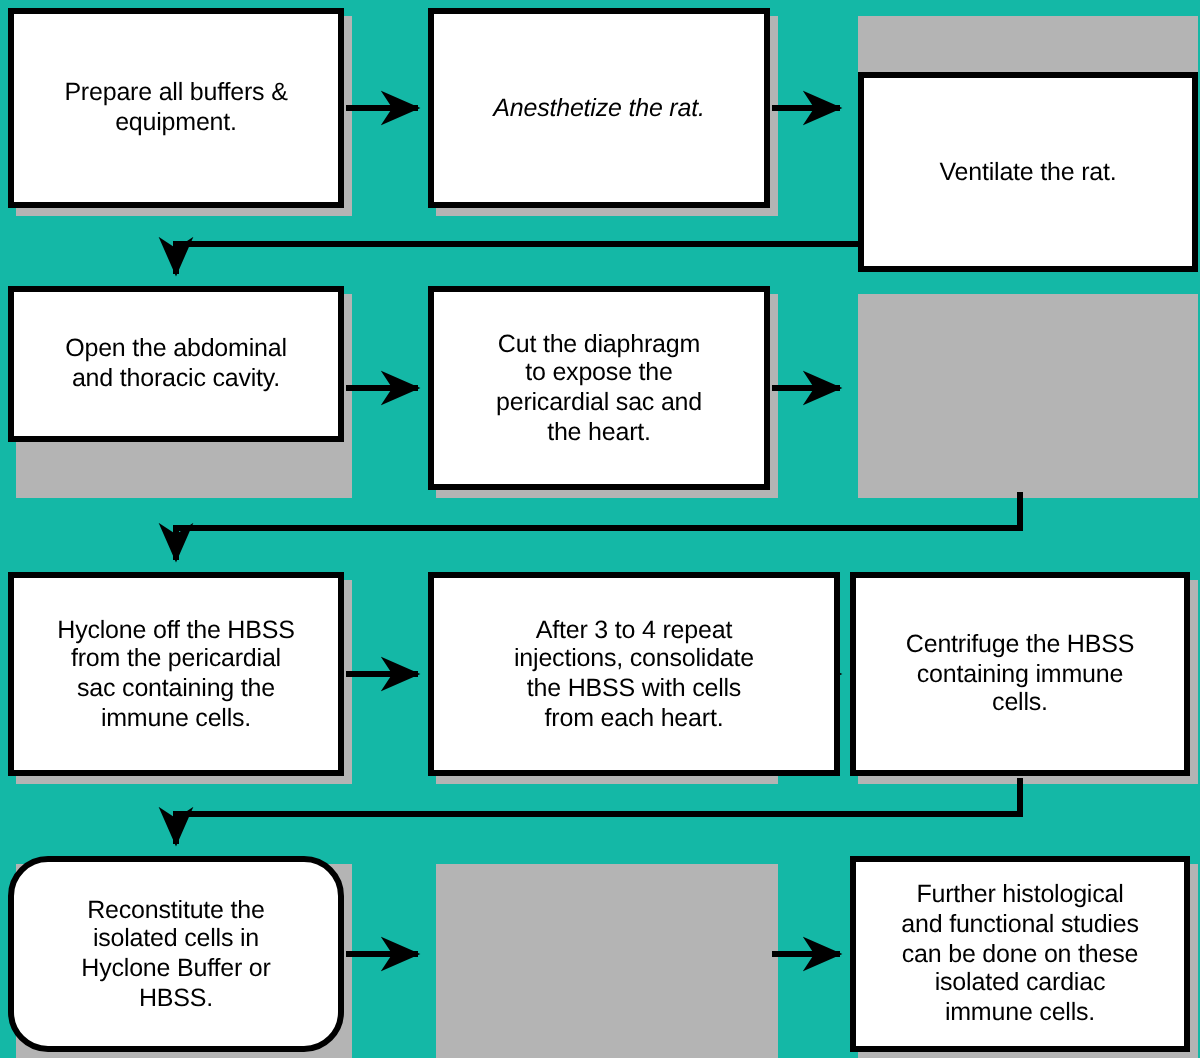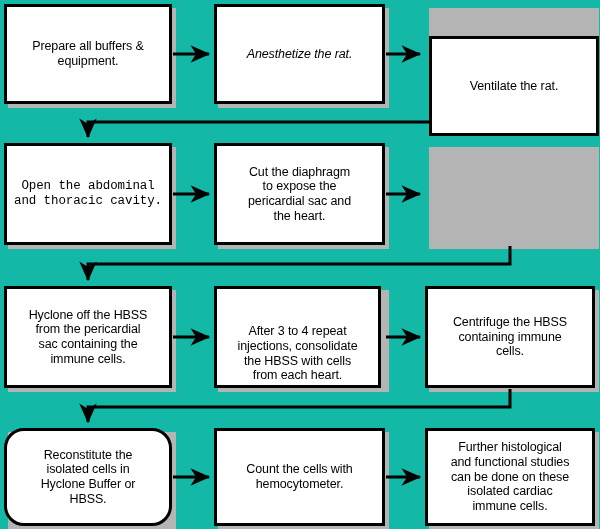--- a/index.html
+++ b/index.html
@@ -98,59 +98,55 @@
     <span class="node-label">Prepare all buffers &amp;
 equipment.</span>
   </div>
   <div class="node-box" style="left:214px;top:4px;width:171px;height:100px;font-style:italic;">
     <span class="node-label">Anesthetize the rat.</span>
   </div>
   <div class="node-box" style="left:429px;top:4px;width:170px;height:100px;margin-top:32px;">
     <span class="node-label">Ventilate the rat.</span>
   </div>
 
-  <div class="node-box" style="left:4px;top:143px;width:168px;height:102px;font-family:Liberation Mono, monospace;">
+  <div class="node-box" style="left:4px;top:143px;width:168px;height:78px;">
     <span class="node-label">Open the abdominal
 and thoracic cavity.</span>
   </div>
   <div class="node-box" style="left:214px;top:143px;width:171px;height:102px;">
     <span class="node-label">Cut the diaphragm
 to expose the
 pericardial sac and
 the heart.</span>
   </div>
 
   <div class="node-box" style="left:4px;top:286px;width:168px;height:102px;">
     <span class="node-label">Hyclone off the HBSS
 from the pericardial
 sac containing  the
 immune cells.</span>
   </div>
-  <div class="node-box" style="left:214px;top:286px;width:167px;height:102px;align-items:flex-end;">
+  <div class="node-box" style="left:214px;top:286px;width:206px;height:102px;">
     <span class="node-label">After 3 to 4 repeat
 injections, consolidate
 the HBSS with cells
 from each heart.</span>
   </div>
   <div class="node-box" style="left:425px;top:286px;width:170px;height:102px;justify-content:center;">
     <span class="node-label">Centrifuge the HBSS
 containing immune
 cells.</span>
   </div>
 
   <div class="node-box" style="left:4px;top:428px;width:168px;height:98px;border-radius:20px;">
     <span class="node-label">Reconstitute the
 isolated cells in
 Hyclone Buffer or
 HBSS.</span>
   </div>
-  <div class="node-box" style="left:214px;top:428px;width:171px;height:98px;">
-    <span class="node-label">Count the cells with
-hemocytometer.</span>
-  </div>
   <div class="node-box" style="left:425px;top:428px;width:170px;height:98px;">
     <span class="node-label">Further histological
 and functional studies
 can be done on these
 isolated cardiac
 immune cells.</span>
   </div>
 
 </div>
 

